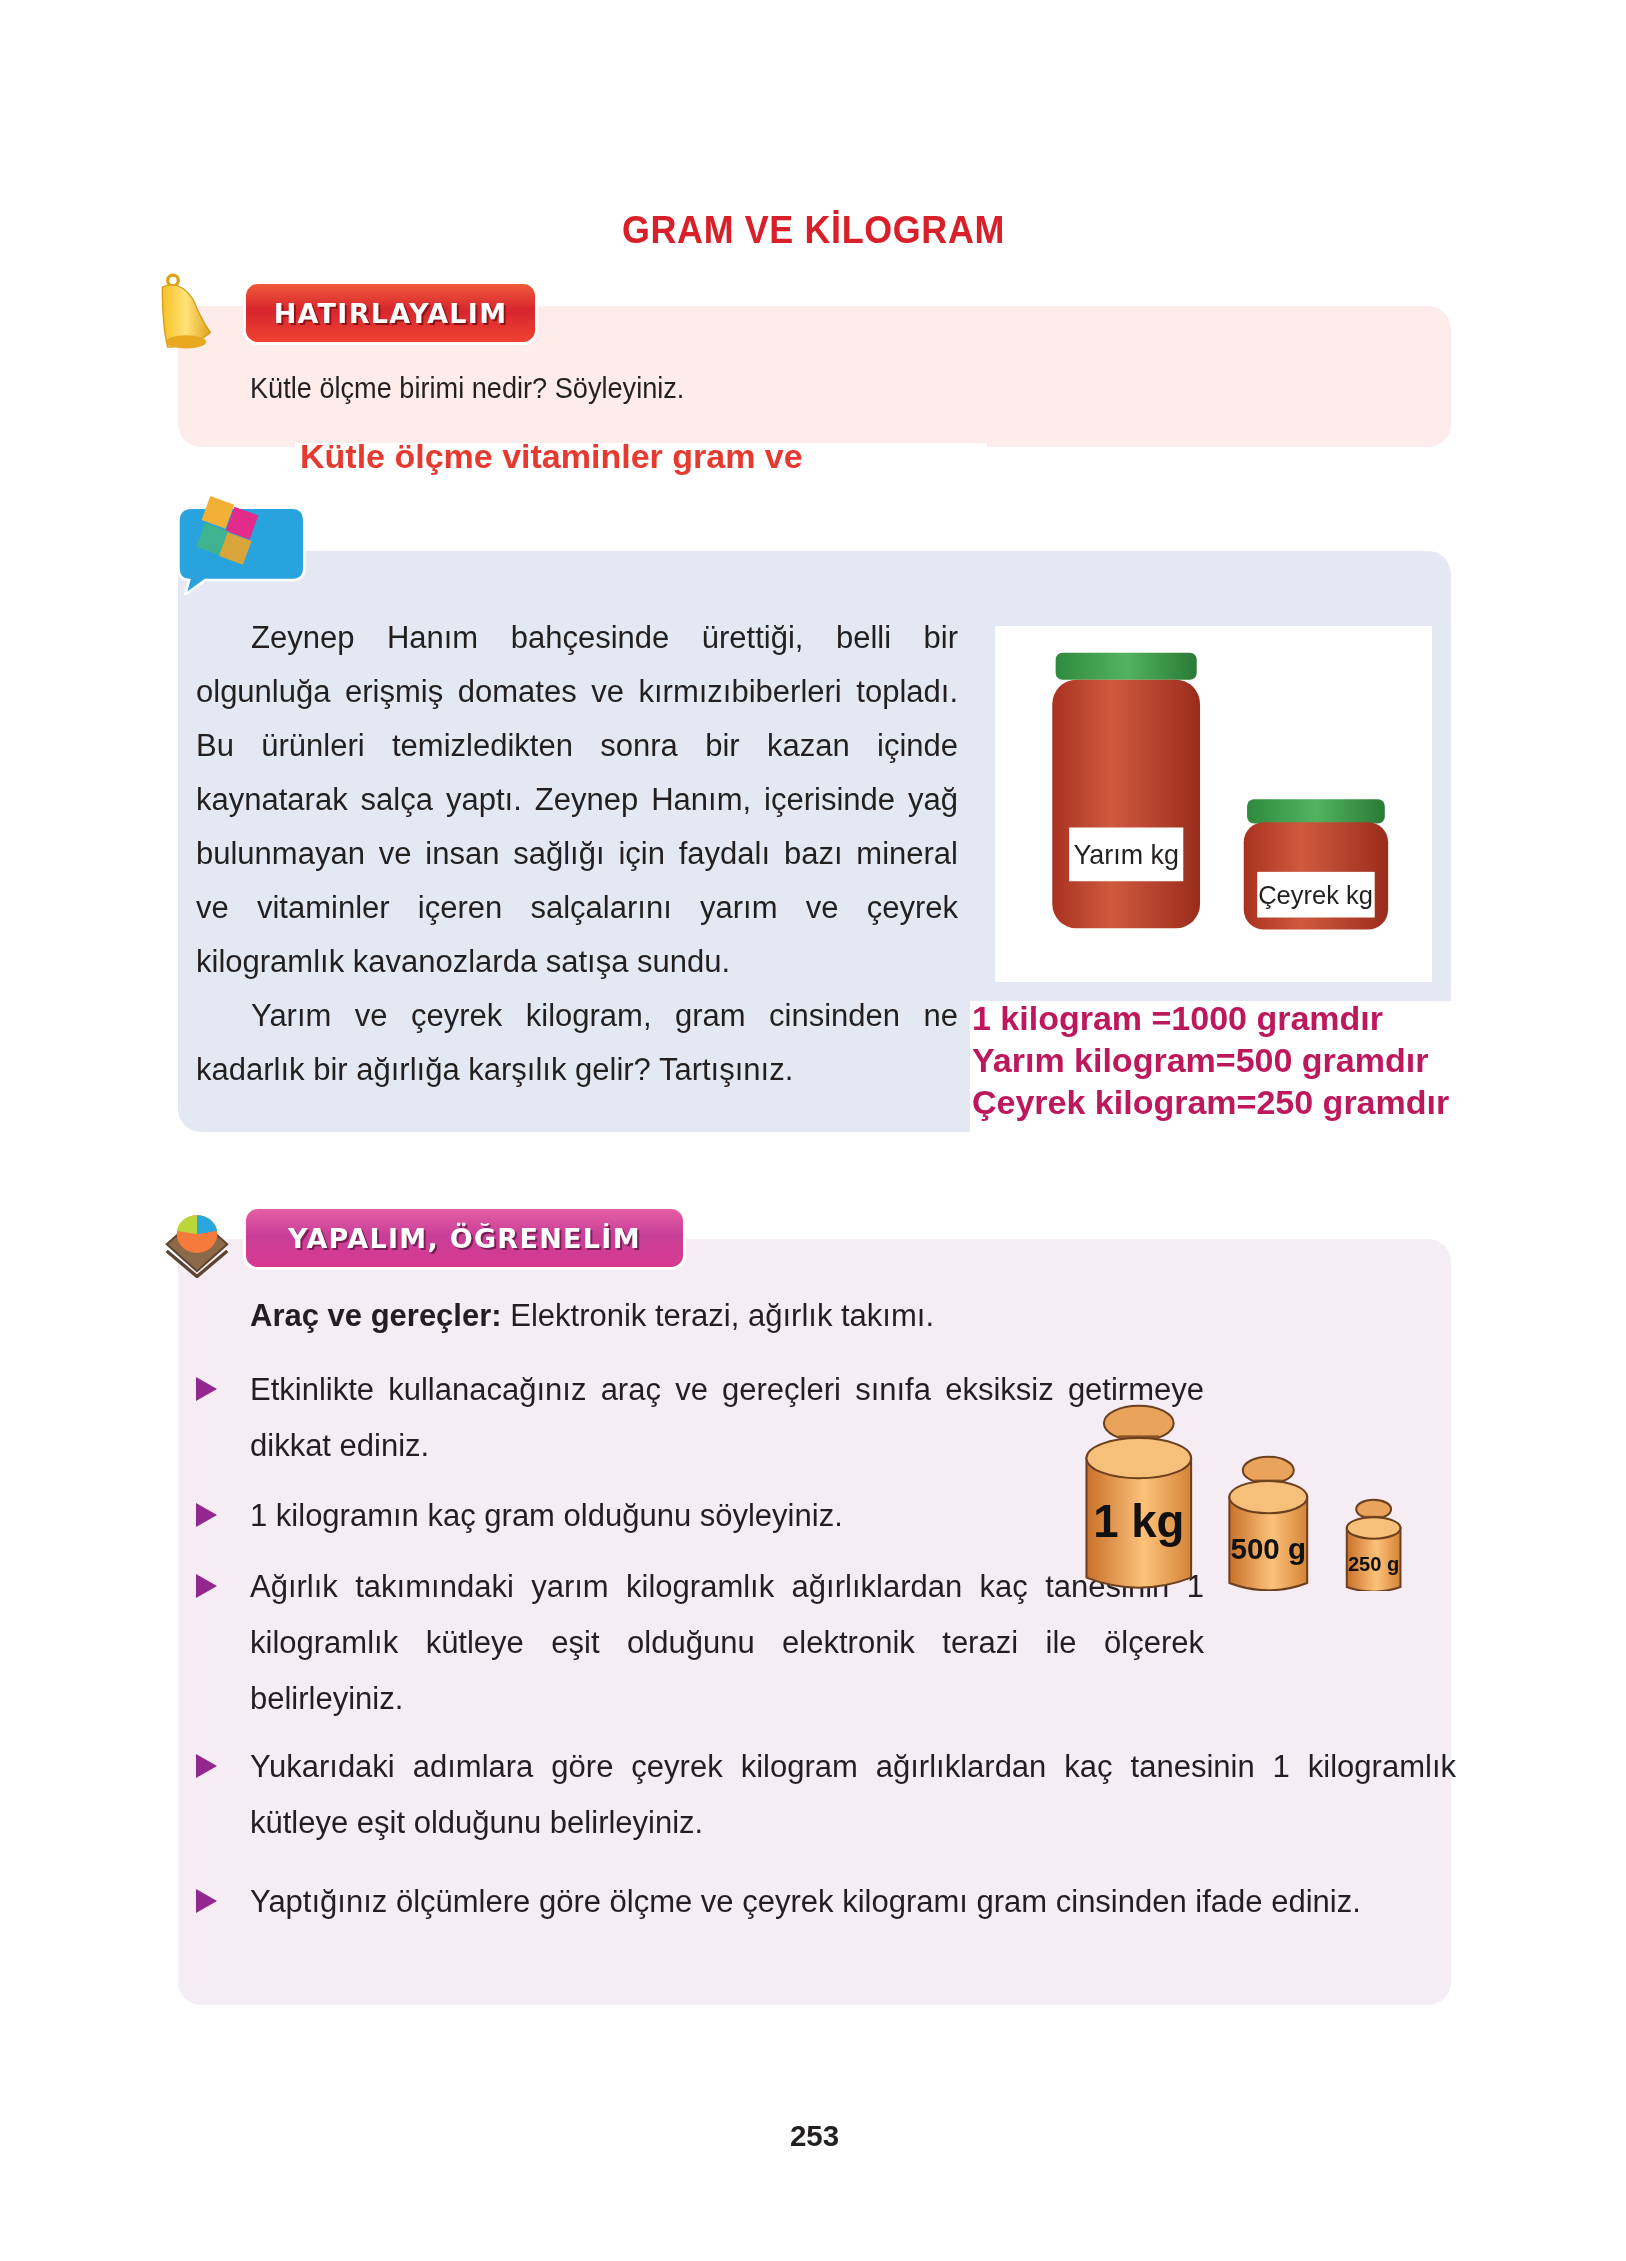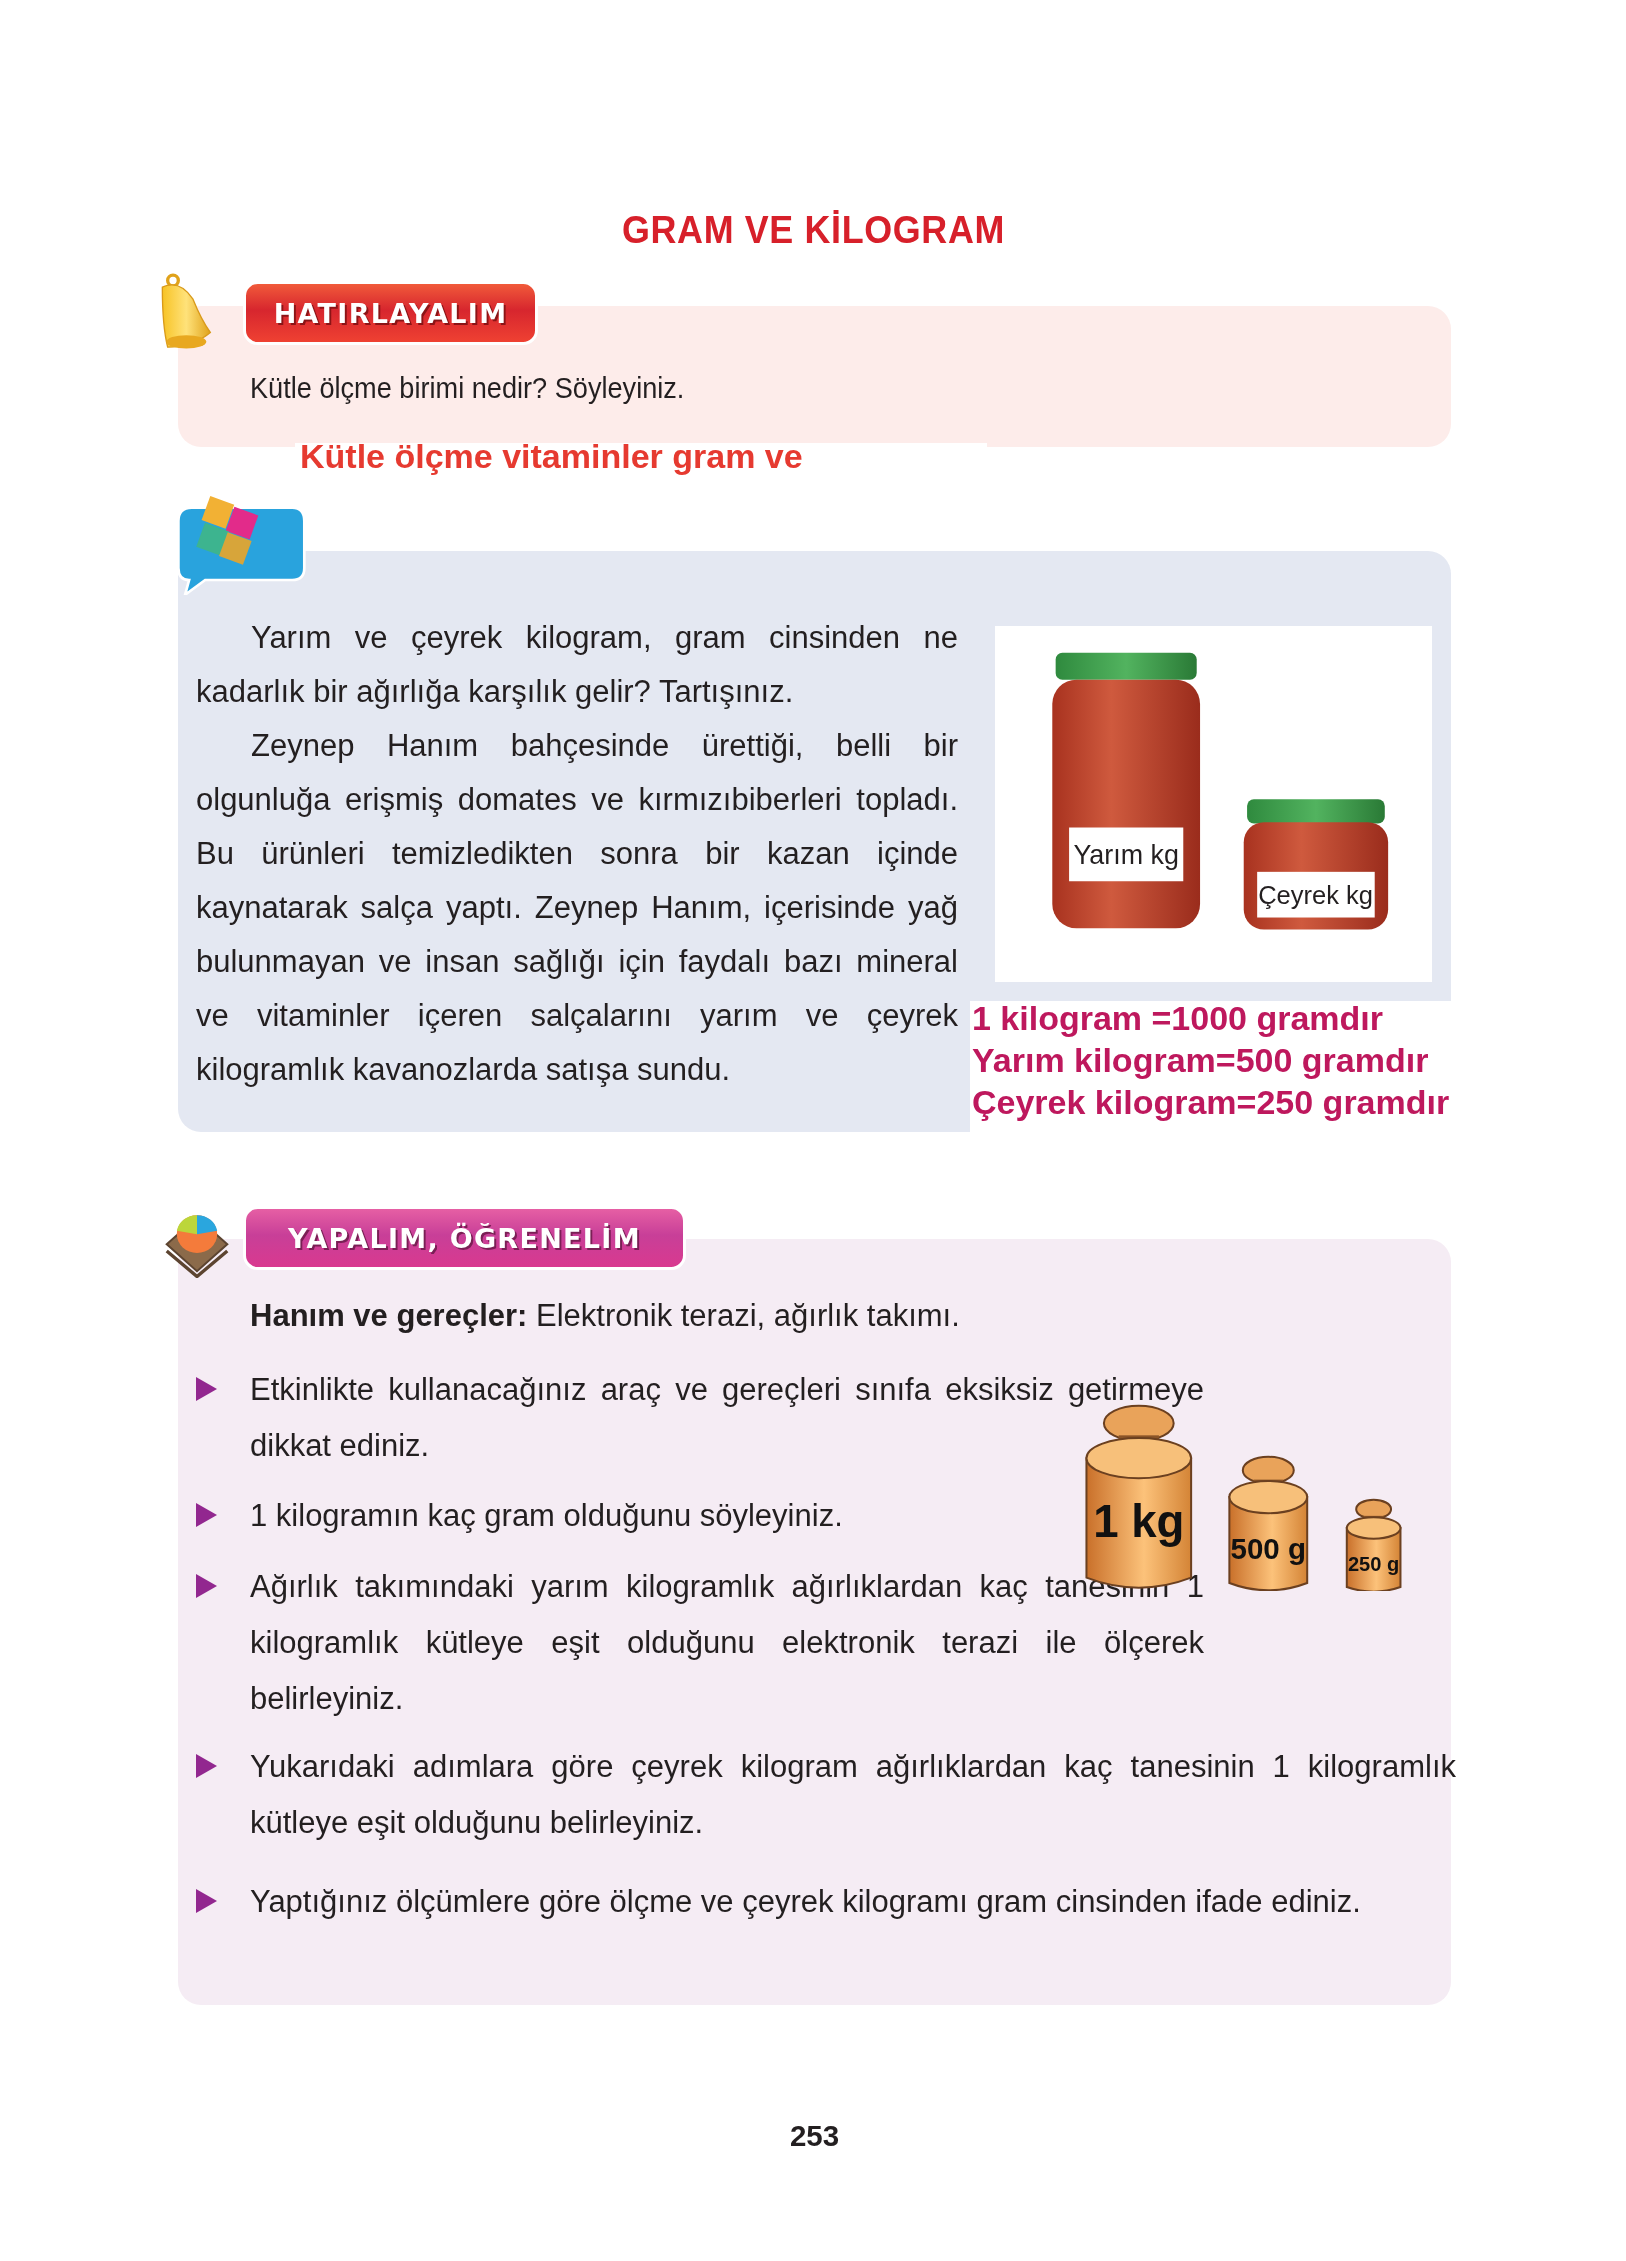--- a/index.html
+++ b/index.html
@@ -89,22 +89,22 @@
 <div class="abs box-blue"></div>
 <div class="abs blue-mask-right"></div>
 <svg class="abs puzzle" viewBox="0 0 215 150">
   <path d="M20 40 Q20 20 40 20 L190 20 Q208 20 208 40 L208 110 Q208 128 190 128 L60 128 L30 150 L36 128 Q20 128 20 110 Z" fill="#29a3dd" stroke="#ffffff" stroke-width="4"></path>
   <rect x="60" y="8" width="38" height="38" fill="#f2b134" transform="rotate(20 79 27)"></rect>
   <rect x="96" y="24" width="38" height="38" fill="#e22b8a" transform="rotate(20 115 43)"></rect>
   <rect x="52" y="48" width="38" height="38" fill="#3db48f" transform="rotate(20 71 67)"></rect>
   <rect x="86" y="62" width="38" height="38" fill="#d7a53a" transform="rotate(20 105 81)"></rect>
 </svg>
 <div class="abs story">
+  <p>Zeynep Hanım bahçesinde ürettiği, belli bir olgunluğa erişmiş domates ve kırmızıbiberleri topladı. Bu ürünleri temizledikten sonra bir kazan içinde kaynatarak salça yaptı. Zeynep Hanım, içerisinde yağ bulunmayan ve insan sağlığı için faydalı bazı mineral ve vitaminler içeren salçalarını yarım ve çeyrek kilogramlık kavanozlarda satışa sundu.</p>
   <p>Yarım ve çeyrek kilogram, gram cinsinden ne kadarlık bir ağırlığa karşılık gelir? Tartışınız.</p>
-  <p>Zeynep Hanım bahçesinde ürettiği, belli bir olgunluğa erişmiş domates ve kırmızıbiberleri topladı. Bu ürünleri temizledikten sonra bir kazan içinde kaynatarak salça yaptı. Zeynep Hanım, içerisinde yağ bulunmayan ve insan sağlığı için faydalı bazı mineral ve vitaminler içeren salçalarını yarım ve çeyrek kilogramlık kavanozlarda satışa sundu.</p>
 </div>
 
 <div class="abs jars-frame">
   <svg width="437" height="356" viewBox="0 0 650 530">
     <defs>
       <linearGradient id="jarg" x1="0" x2="1">
           <stop offset="0" stop-color="#a8321f"></stop>
           <stop offset="0.4" stop-color="#cf5a3e"></stop>
           <stop offset="1" stop-color="#9a2c1c"></stop>
         </linearGradient>
@@ -137,21 +137,21 @@
 <svg class="abs book" viewBox="0 0 110 120">
   <path d="M10 70 L55 30 L100 70 L55 110 Z" fill="#8b6a4a" stroke="#5c4430" stroke-width="3"></path>
   <path d="M10 80 L55 118 L100 80" fill="none" stroke="#5c4430" stroke-width="5"></path>
   <ellipse cx="55" cy="55" rx="30" ry="28" fill="#f47b3b"></ellipse>
   <path d="M55 55 L55 27 A30 28 0 0 1 85 50 Z" fill="#2aa6de"></path>
   <path d="M55 55 L25 50 A30 28 0 0 1 55 27 Z" fill="#bcd63a"></path>
 </svg>
 <div class="abs badge badge-pink">YAPALIM, ÖĞRENELİM</div>
 
 <div class="abs tools">
-  <b>Hanım ve gereçler:</b><span> Elektronik terazi, ağırlık takımı.</span>
+  <b>Araç ve gereçler:</b><span> Elektronik terazi, ağırlık takımı.</span>
 </div>
 
 <div class="bullet b1">
   <span class="arrow"></span>
   <span class="txt">Etkinlikte kullanacağınız araç ve gereçleri sınıfa eksiksiz getirmeye dikkat ediniz.</span>
 </div>
 <div class="bullet b2">
   <span class="arrow"></span>
   <span class="txt">1 kilogramın kaç gram olduğunu söyleyiniz.</span>
 </div>

